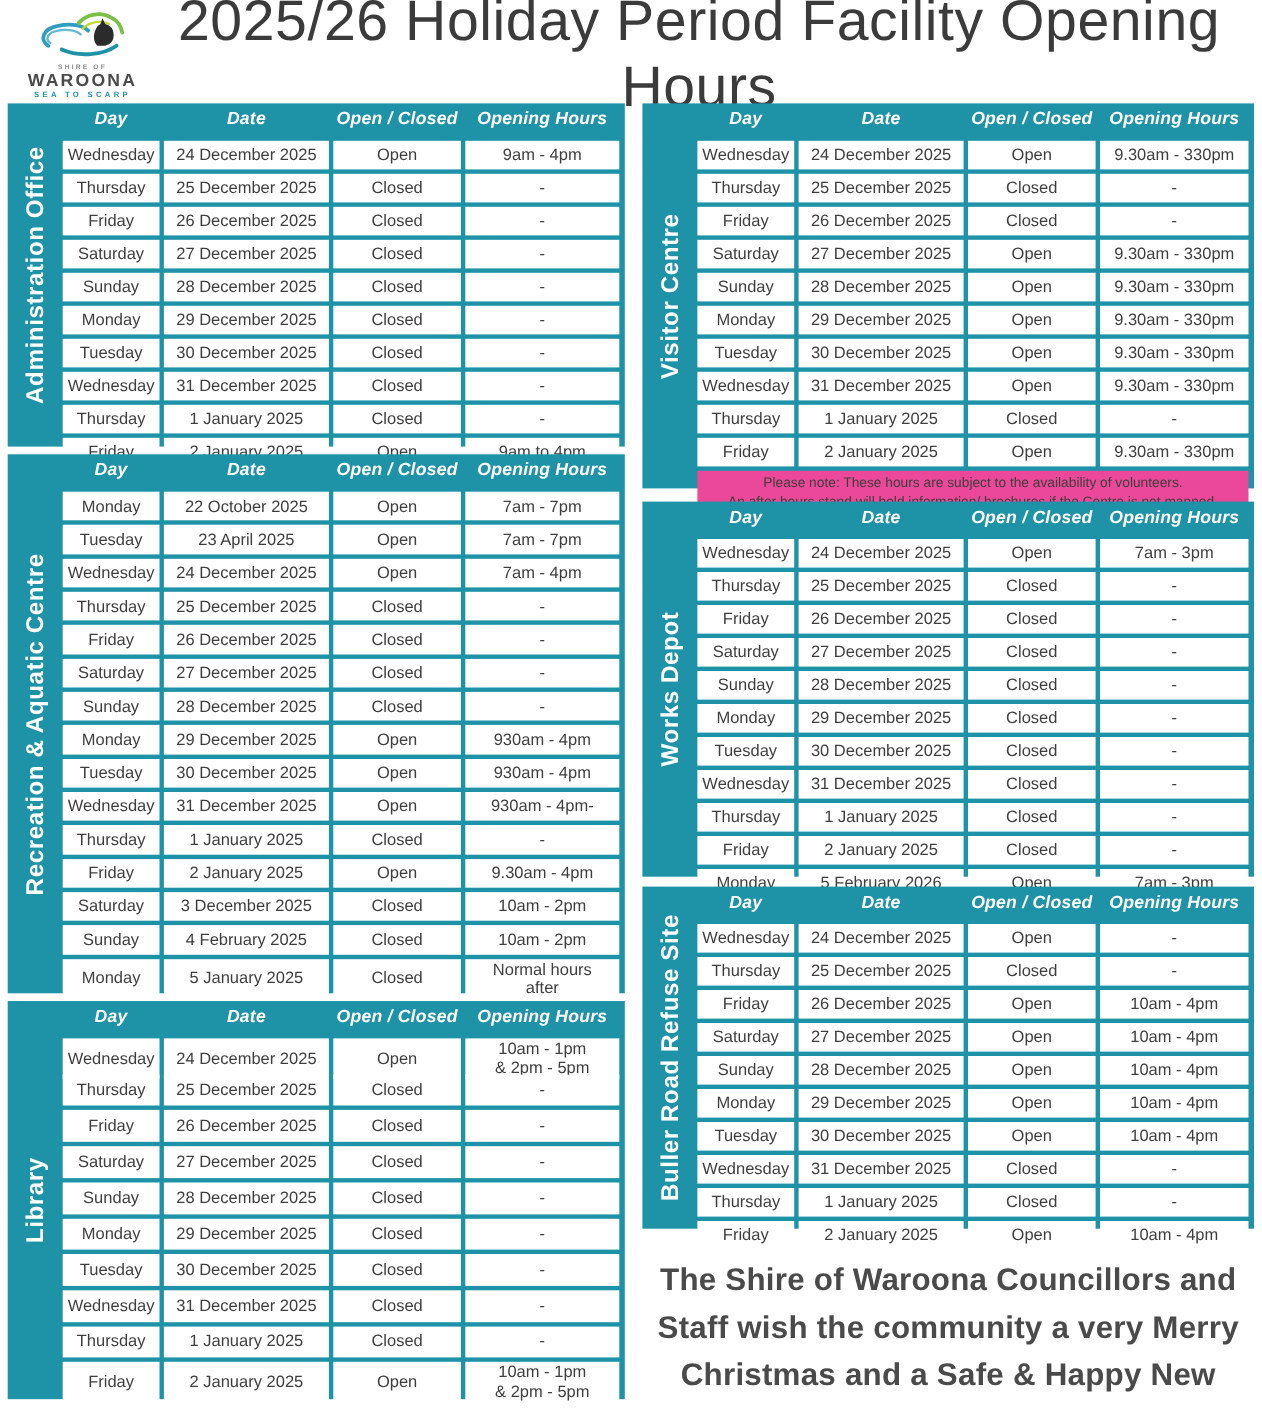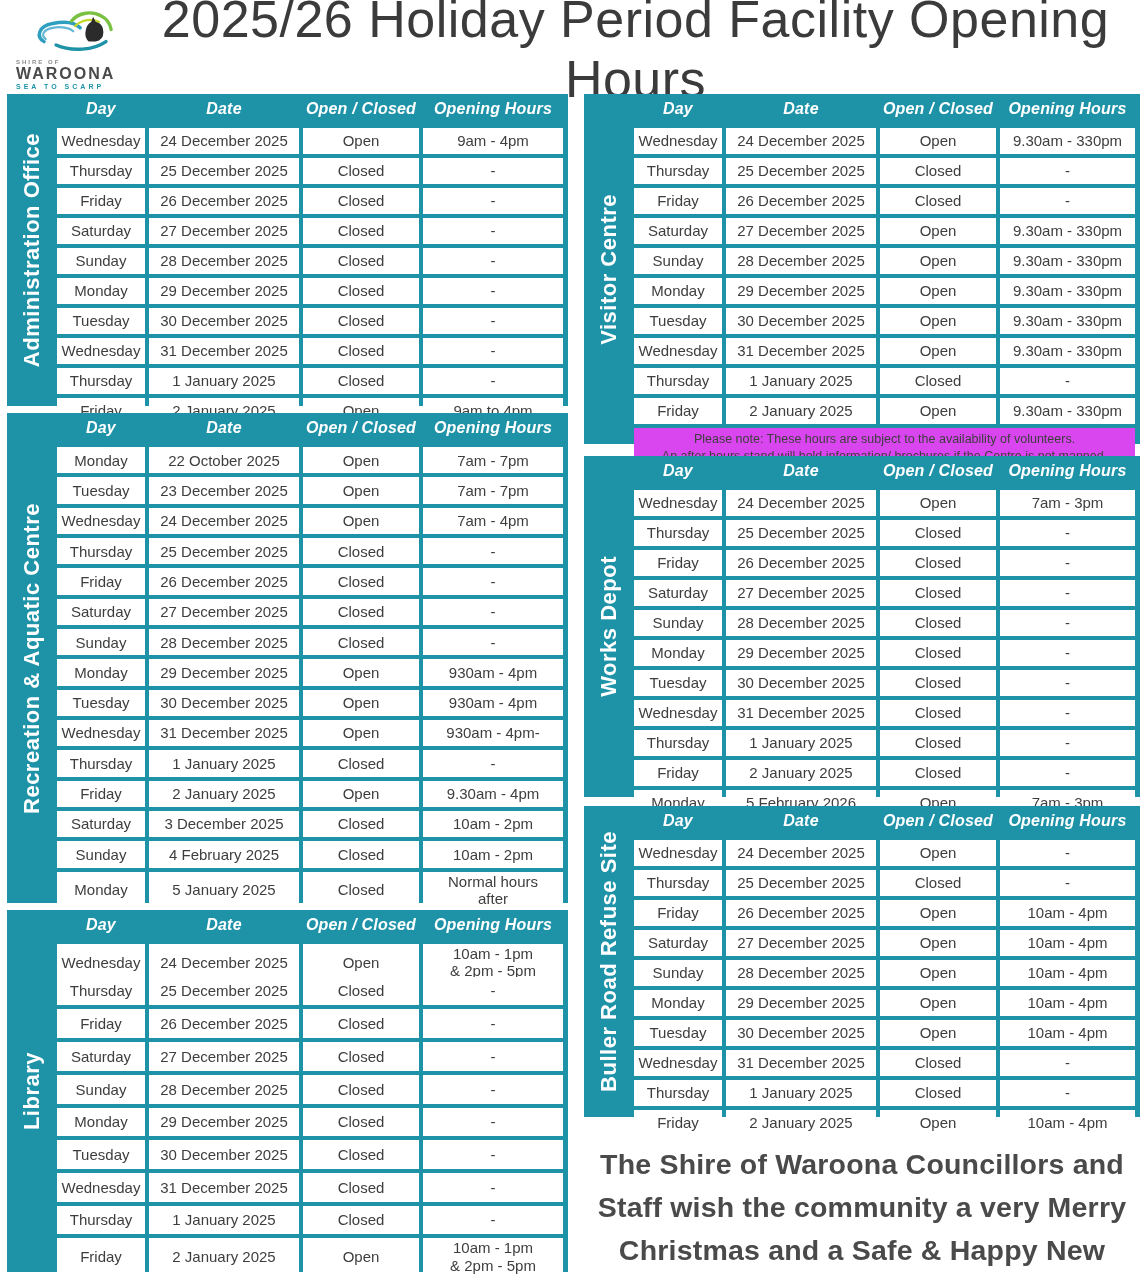--- a/index.html
+++ b/index.html
@@ -7,21 +7,21 @@
   body {
     width: 1147px; height: 1280px;
     font-family: "Liberation Sans", sans-serif;
     color: #3e3e3e;
     overflow: hidden;
   }
   .page { width: 1147px; height: 1280px; position: relative; }
 
   
   .hdr { display: flex; align-items: center; height: 94px; padding: 6px 10px 2px 16px; }
-  .logo { width: 118px; flex: none; line-height: 1.05; }
+  .logo { width: 118px; flex: none; text-align: center; line-height: 1.05; }
   .logo svg { display: block; margin: 0 auto; }
   .logo .shireof { font-size: 6px; letter-spacing: 2px; color: #8a8a8a; font-weight: bold; }
   .logo .name { font-size: 16px; letter-spacing: 2px; color: #4a4a4a; font-weight: bold; }
   .logo .tag { font-size: 7px; letter-spacing: 3px; color: #1e93a8; font-weight: bold; margin-top: 1px; }
   .title {
     flex: 1; text-align: center;
     font-size: 52px; font-weight: normal; color: #3b3b3b; letter-spacing: 0.5px;
   }
 
   
@@ -46,21 +46,21 @@
     color: #ffffff; font-weight: bold; font-size: 16px; text-align: center; letter-spacing: 0.2px; font-style: italic;
   }
   .trow { flex: 1; min-height: 26px; }
   .cell {
     background: #ffffff;
     display: flex; align-items: center; justify-content: center;
     text-align: center; font-size: 15px; color: #3e3e3e;
     padding: 1px 3px; white-space: pre-line; line-height: 1.15;
   }
   .note {
-    flex: none; background: #d946ef; text-align: center;
+    flex: none; background: #ec4899; text-align: center;
     font-size: 12.5px; line-height: 1.38; color: #3e3e3e; padding: 3px 4px;
   }
 
   
   .t-admin  { height: 312px; margin-bottom: 7px; }
   .t-rec    { height: 490px; margin-bottom: 7px; }
   .t-lib    { height: 362px; }
   .t-vis    { height: 350px; margin-bottom: 12px; }
   .t-works  { height: 341px; margin-bottom: 9px; }
   .t-buller { height: 311px; }
@@ -174,21 +174,21 @@
             <div class="hc">Open / Closed</div>
             <div class="hc">Opening Hours</div>
           </div>
           <div class="rows-wrap" style="display:contents"><div class="trow">
                 <div class="cell">Monday</div>
                 <div class="cell">22 October 2025</div>
                 <div class="cell">Open</div>
                 <div class="cell">7am - 7pm</div>
               </div><div class="trow">
                 <div class="cell">Tuesday</div>
-                <div class="cell">23 December 2025</div>
+                <div class="cell">23 April 2025</div>
                 <div class="cell">Open</div>
                 <div class="cell">7am - 7pm</div>
               </div><div class="trow">
                 <div class="cell">Wednesday</div>
                 <div class="cell">24 December 2025</div>
                 <div class="cell">Open</div>
                 <div class="cell">7am - 4pm</div>
               </div><div class="trow">
                 <div class="cell">Thursday</div>
                 <div class="cell">25 December 2025</div>

